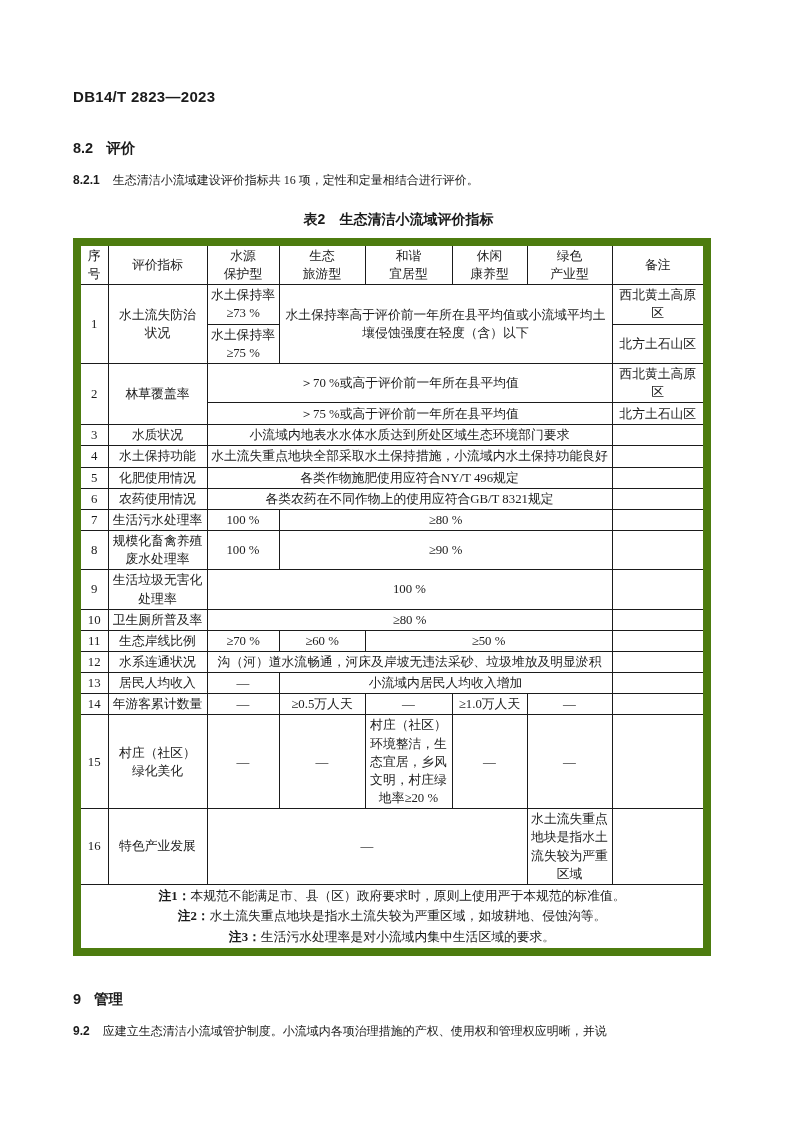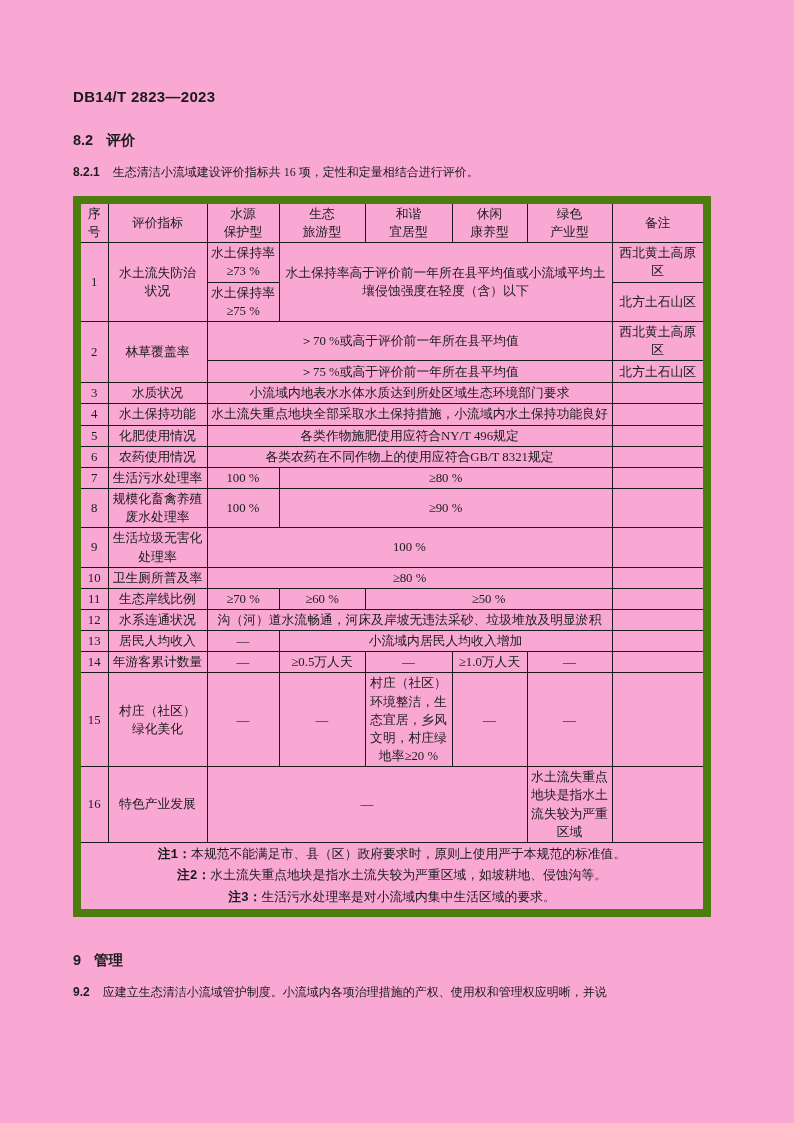--- a/index.html
+++ b/index.html
@@ -1,33 +1,33 @@
 <!DOCTYPE html>
 <html><head>
 <meta charset="utf-8">
 <style>
   html,body { margin:0; padding:0; background:#9a9a9a; }
   .page {
-    width:794px; height:1123px; background:#f9a8d4; margin:0 auto;
+    width:794px; height:1123px; background:#ffffff; margin:0 auto;
     position:relative; box-sizing:border-box;
     padding:88px 70px 0 73px;
     font-family:"Liberation Serif","DejaVu Serif",serif;
     color:#1b1b1b;
     overflow:hidden;
   }
   .doc-code {
     font-family:"Liberation Sans","DejaVu Sans",sans-serif;
     font-weight:bold; font-size:15px; letter-spacing:.3px;
   }
   .sec-heading {
     font-family:"Liberation Sans","DejaVu Sans",sans-serif;
     font-weight:bold; font-size:14.5px;
   }
   .sec-heading .num { margin-right:13px; }
-  .h82 { margin-top:26px; }
+  .h82 { margin-top:34px; }
   .h9  { margin-top:34px; }
   .para { font-size:12px; line-height:23px; margin-top:11px; text-align:justify; }
   .clause-num {
     font-family:"Liberation Sans","DejaVu Sans",sans-serif;
     font-weight:bold; margin-right:13px; white-space:nowrap;
   }
   .caption {
     text-align:center; margin-top:19px; margin-bottom:9px;
     font-family:"Liberation Sans","DejaVu Sans",sans-serif;
     font-weight:bold; font-size:14px;
@@ -49,40 +49,43 @@
   tr.h35    { height:35px; }
   tr.h38    { height:38px; }
   tr.h22    { height:22px; }
   tr.h21    { height:21px; }
   tr.h37    { height:37px; }
   tr.h84    { height:84px; }
   tr.h64    { height:64px; }
   td.notes-cell { text-align:left; padding:5px 8px 7px 17px; }
   .note-line { line-height:20.5px; }
   .note-label {
-    font-family:Liberation Mono, monospace;
+    font-family:Liberation Serif, serif;
     font-weight:bold;
   }
 </style>
 </head>
 <body>
 
 <div class="page">
 
   <div class="doc-code">DB14/T 2823—2023</div>
 
   <div class="sec-heading h82">
     <span class="num">8.2</span><span>评价</span>
   </div>
 
   <p class="para">
     <span class="clause-num">8.2.1</span><span>生态清洁小流域建设评价指标共 16 项，定性和定量相结合进行评价。</span>
   </p>
 
 
+  <div class="caption">
+    <span class="cap-prefix">表2</span><span>生态清洁小流域评价指标</span>
+  </div>
 
   <table class="eval">
     <colgroup>
       <col style="width:31px">
         <col style="width:99px">
         <col style="width:72px">
         <col style="width:86px">
       <col style="width:87px">
         <col style="width:75px">
         <col style="width:85px">

